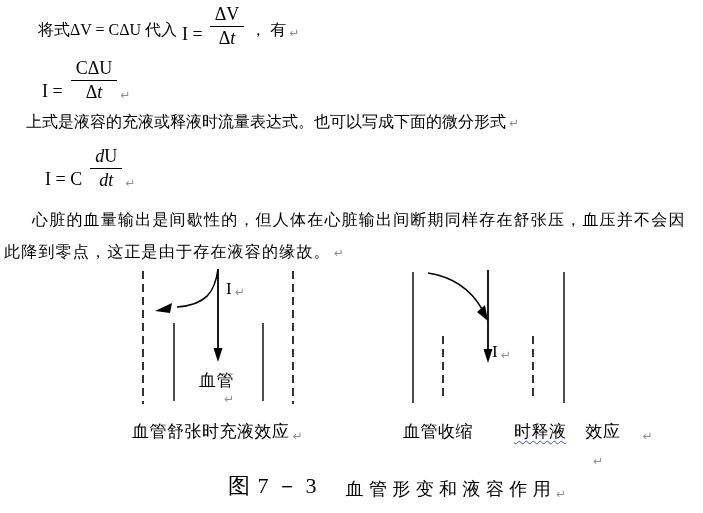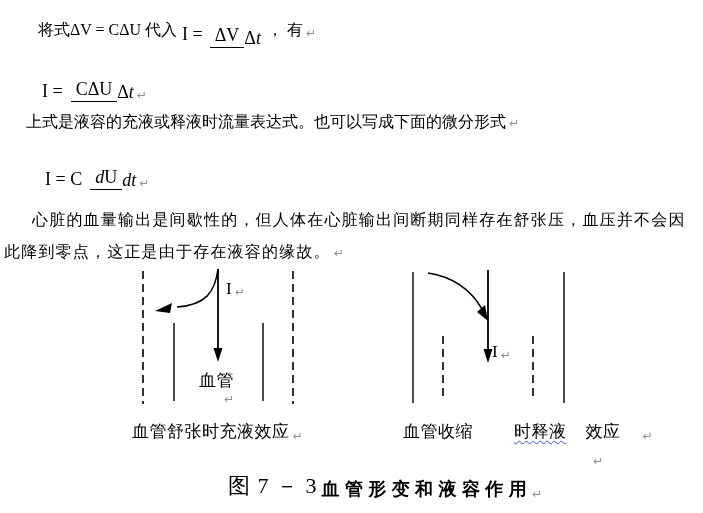--- a/index.html
+++ b/index.html
@@ -8,37 +8,37 @@
     position:relative;
     background:#ffffff;
     color:#000000;
     font-family:"Liberation Serif","DejaVu Serif",serif;
     overflow:hidden;
   }
   .abs { position:absolute; }
   .row { display:flex; align-items:flex-end; }
   .cjk { font-size:16px; white-space:pre; }
   .math { font-size:18px; white-space:pre; }
-  .frac { display:inline-flex; flex-direction:row; align-items:center;
+  .frac { display:inline-flex; flex-direction:column; align-items:center;
           font-size:18px; line-height:19px;margin-top:48px; }
   .frac .num { border-bottom:1px solid #000; padding:0 5px 2px; }
   .frac .den { padding-top:2px; }
   .mark { color:#8f8f8f; font-family:"DejaVu Sans",sans-serif;
           font-size:12px; margin-left:3px; letter-spacing:0; white-space:pre; }
   .caption { font-size:17px; letter-spacing:0.5px; white-space:pre; }
   .squiggle {
     text-decoration-line:underline;
     text-decoration-style:wavy;
     text-decoration-color:#3a56c8;
     text-decoration-thickness:1px;
     text-underline-offset:3px;
     margin-left:22px;
   }
   .figcap-num { font-size:22px; letter-spacing:1px; white-space:pre; }
-  .figcap-title { font-size:18px; letter-spacing:5.4px; white-space:pre; margin-left:4px;font-weight:bold; }
+  .figcap-title { font-size:18px; letter-spacing:5.4px; white-space:pre; margin-left:28px; }
   svg line, svg path { stroke:#000; fill:none; }
   svg polygon { fill:#000; stroke:none; }
 </style>
 </head>
 <body>
 
 <div class="abs row" style="left:38px; top:2px; height:46px;">
   <span class="cjk" style="position:relative; top:-7px;">将式ΔV = CΔU 代入</span>
   <span class="math" style="position:relative; top:-3px; margin-left:5px;">I =</span>
   <span class="frac" style="margin-left:7px;">

